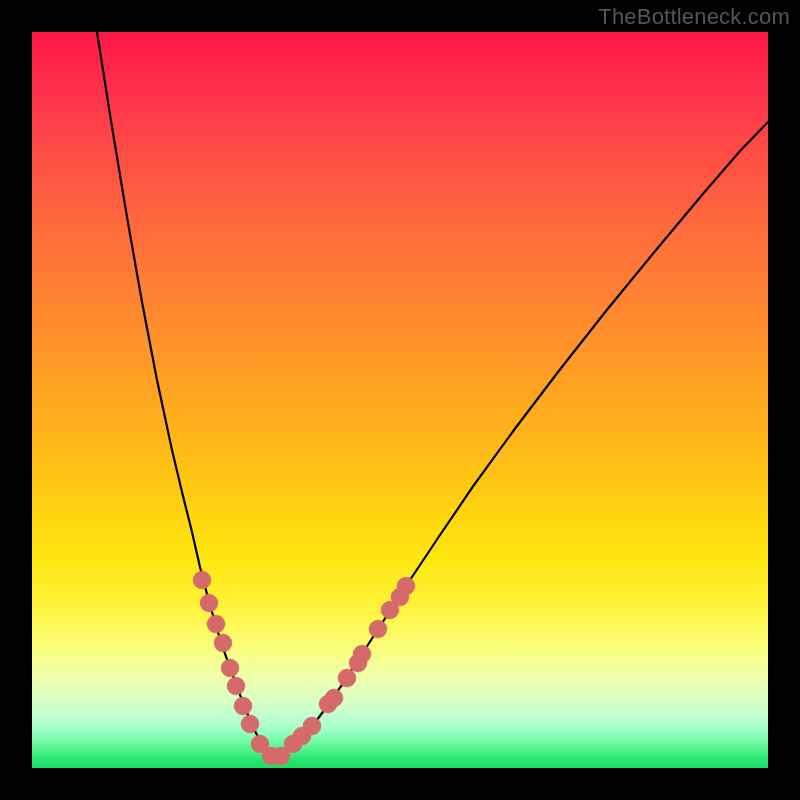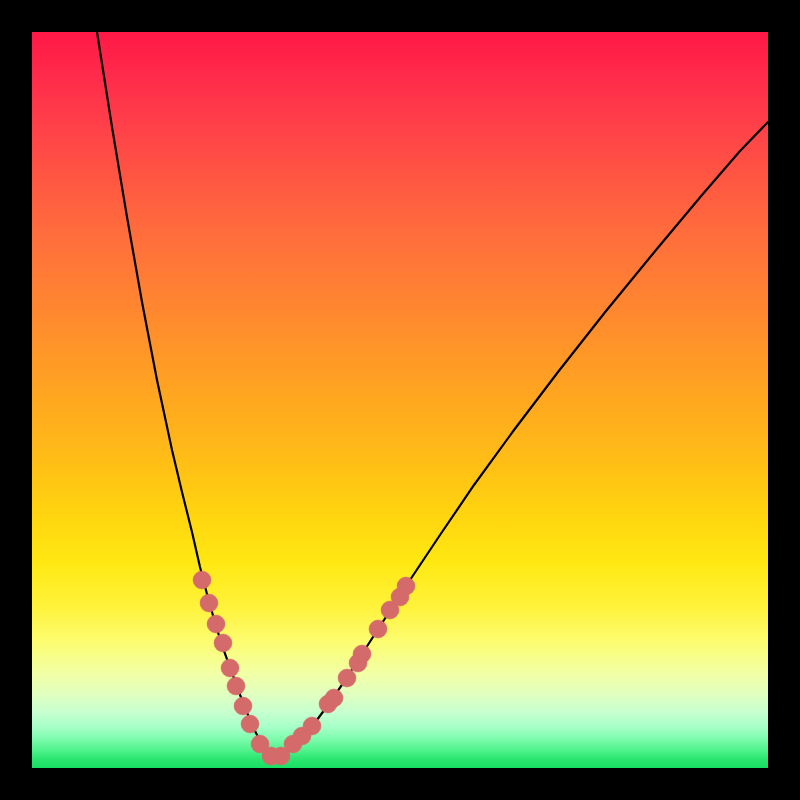--- a/index.html
+++ b/index.html
@@ -78,20 +78,21 @@
   .dot {
     fill: #d46a6a;
     stroke: #d46a6a;
     stroke-width: 0.5;
   }
 </style>
 </head>
 <body>
 
 <div class="frame">
+  <div class="watermark">TheBottleneck.com</div>
   <div class="plot-area">
     <div class="gradient"></div>
     <svg class="curves" viewBox="0 0 736 736" preserveAspectRatio="none">
       <path id="curve-left" class="curve" d="M 65 0 L 80 95 L 95 185 L 110 270 L 125 348 L 140 418 L 150 460 L 160 500 L 168 535 L 176 566 L 184 594 L 192 619 L 200 641 L 207 660 L 213 676 L 219 690 L 224 701 L 229 710 L 234 717 L 239 722 L 244 726"></path>
       <path id="curve-right" class="curve" d="M 244 726 L 252 722 L 260 716 L 270 706 L 282 692 L 296 673 L 312 650 L 330 622 L 352 588 L 378 548 L 408 503 L 442 453 L 482 398 L 526 340 L 574 279 L 624 218 L 670 163 L 708 119 L 736 90"></path>
       <g id="dots">
           <circle cx="170" cy="548" r="9" class="dot"></circle>
           <circle cx="177" cy="571" r="9" class="dot"></circle>
           <circle cx="184" cy="592" r="9" class="dot"></circle>
           <circle cx="191" cy="611" r="9" class="dot"></circle>

